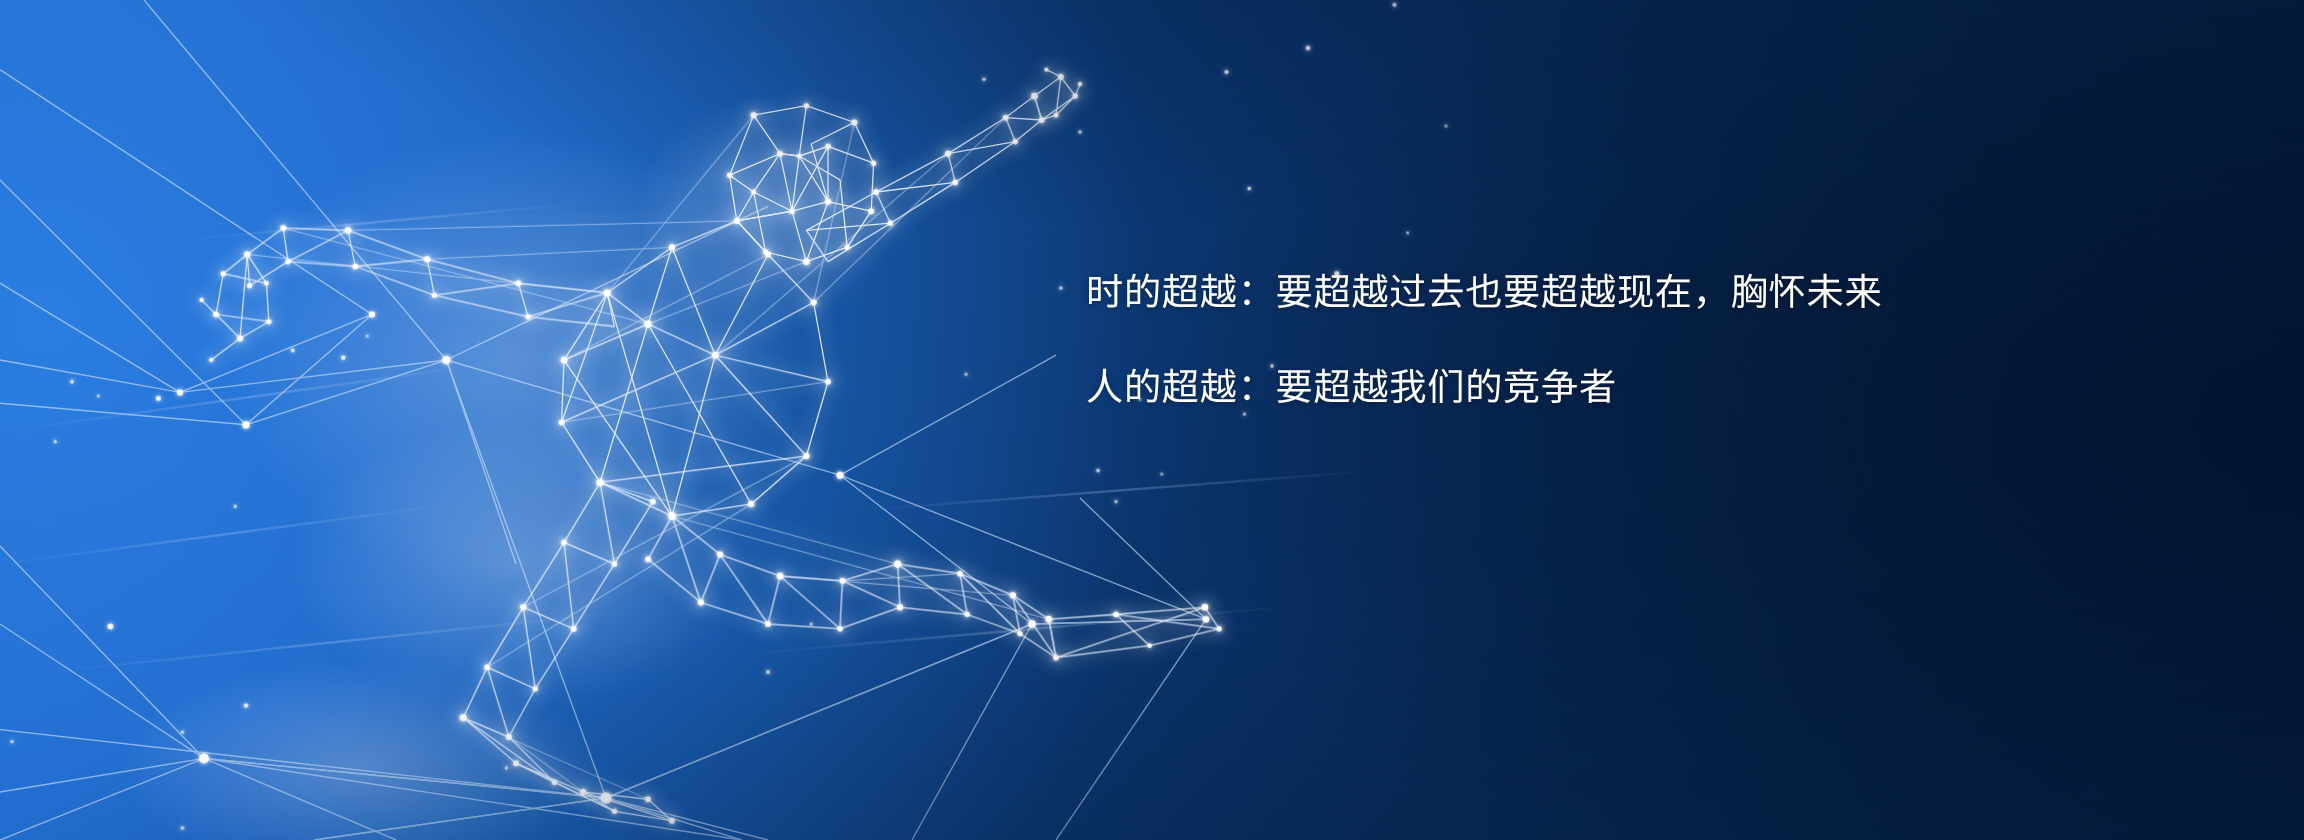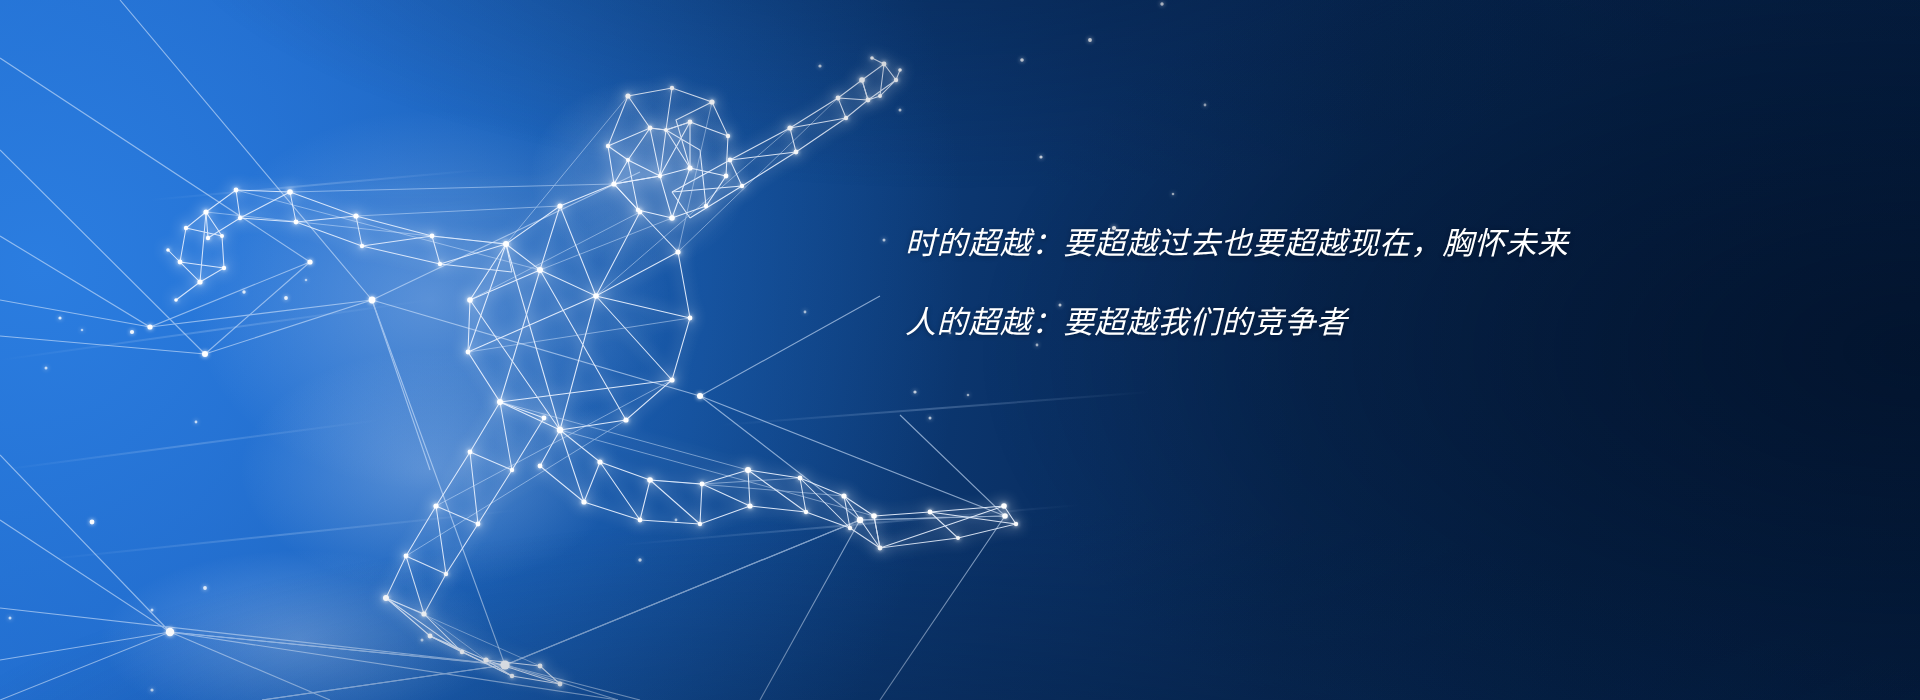--- a/index.html
+++ b/index.html
@@ -11,21 +11,20 @@
   body {
     font-family: "Liberation Sans", "DejaVu Sans", sans-serif;
   }
 
   #banner {
     position: relative;
     width: 1920px;
     height: 700px;
     overflow: hidden;
     background: #07254e;
-    font-style: italic;
   }
 
   
   .bg-base {
     position: absolute;
     inset: 0;
     background:
       radial-gradient(circle at 2% 38%, #2b7de0 0%, rgba(43,125,224,0) 48%),
       linear-gradient(100deg,
          #1a63c4 0%,

